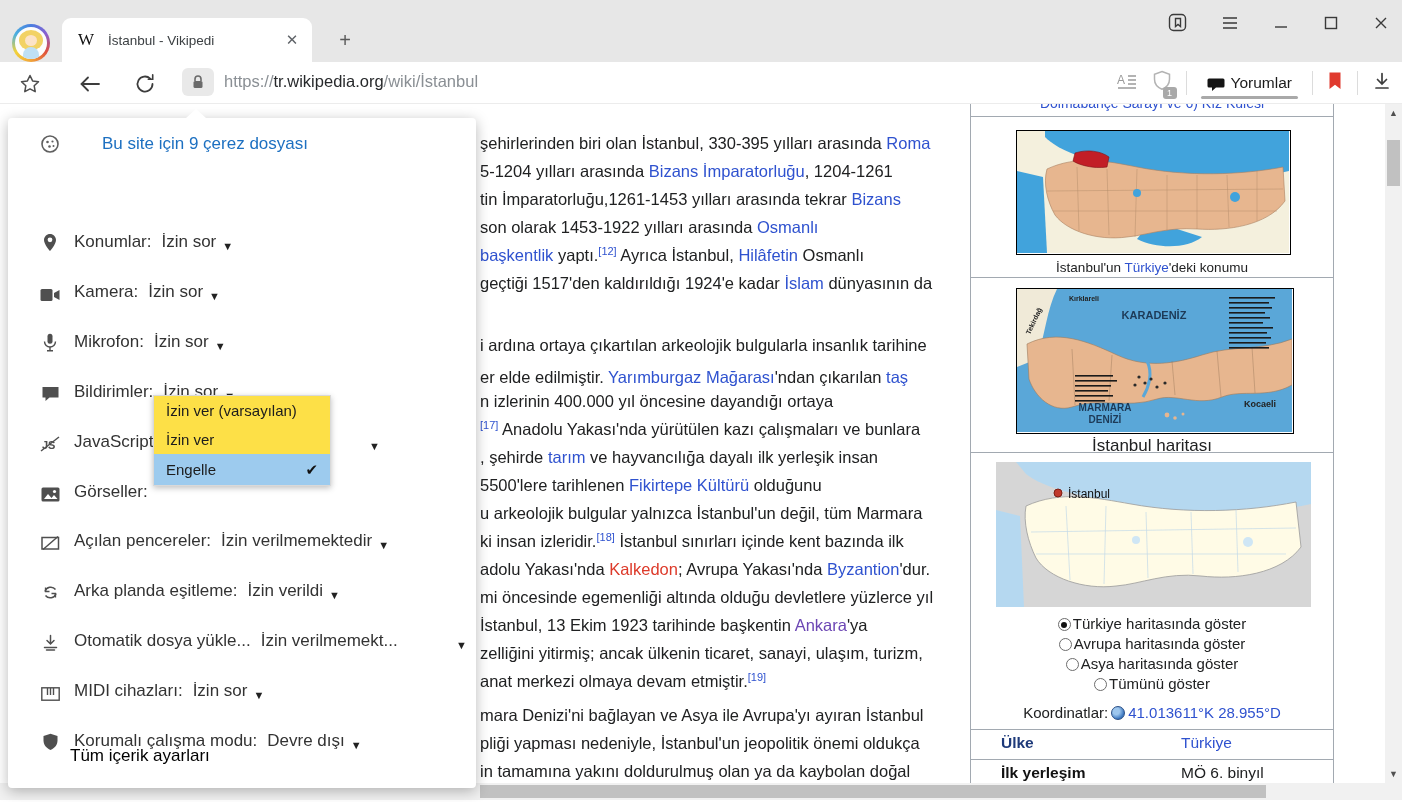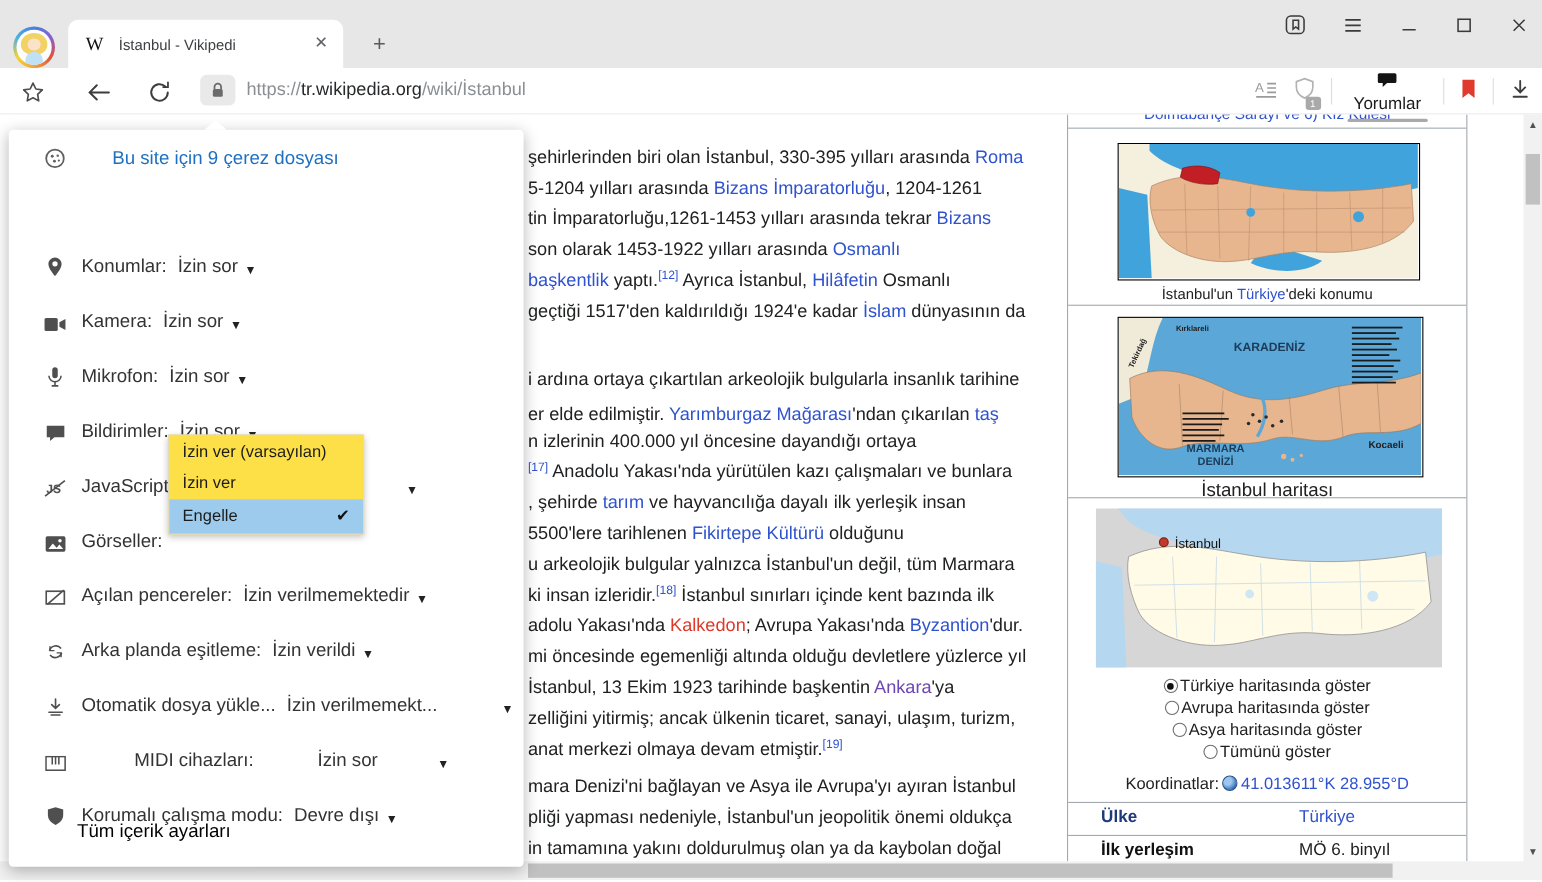--- a/index.html
+++ b/index.html
@@ -32,21 +32,21 @@
   .tbtn{display:flex;align-items:center;justify-content:center;}
   .star-btn{position:absolute;left:16px;top:8px;width:28px;height:28px;}
   .back-btn{position:absolute;left:76px;top:8px;width:28px;height:28px;}
   .reload-btn{position:absolute;left:131px;top:8px;width:28px;height:28px;}
   .lock-chip{position:absolute;left:182px;top:6px;width:32px;height:28px;background:#e9e9e9;border-radius:6px;
              display:flex;align-items:center;justify-content:center;}
   .url{position:absolute;left:224px;top:10px;font-size:16.5px;color:#8a8f94;white-space:nowrap;}
   .url .host{color:#27292b;}
   .right-tools{position:absolute;right:10px;top:6px;height:30px;display:flex;align-items:center;gap:14px;}
   .vdiv{width:1px;height:24px;background:#dcdcdc;}
-  .comments-btn{display:flex;align-items:center;gap:6px;position:relative;padding:0 6px;flex-direction:column;}
+  .comments-btn{display:flex;align-items:center;gap:6px;position:relative;padding:0 6px;}
   .comments-label{font-size:15.5px;color:#1b1b1b;}
   .comments-underline{position:absolute;left:0;right:0;bottom:-7px;height:3px;background:#a9a9a9;border-radius:2px;}
   .shield-wrap{position:relative;}
   .shield-badge{position:absolute;right:-5px;bottom:-3px;width:14px;height:12px;background:#a9a9a9;color:#fff;
                 font-size:9px;line-height:12px;text-align:center;border-radius:3px;}
 
   
   .content{position:absolute;left:0;top:0;width:1402px;height:802px;background:#fff;z-index:1;}
   .aline{position:absolute;left:480px;white-space:nowrap;font-size:16.5px;color:#202122;}
   .sg-l{color:#2f52cf;} .sg-v{color:#6c46b4;} .sg-r{color:#dd3a2a;}
@@ -501,21 +501,21 @@
         <div class="perm-row" style="top: 499px;">
           <span class="perm-icon">
             <svg width="17" height="17" viewBox="0 0 17 17" fill="none" stroke="#4f4f4f" stroke-width="1.5" stroke-linecap="round">
               <path d="M8.5 1.5v8M5 6.5l3.5 3.5L12 6.5M2.5 13.5h12M4.5 16h8"></path>
             </svg>
           </span>
           <span class="perm-label">Otomatik dosya yükle...</span>
           <span class="perm-value">İzin verilmemekt...</span>
           <span class="caret pos-right">▼</span>
         </div>
-        <div class="perm-row" style="top: 549px; gap: 48px;">
+        <div class="perm-row" style="top: 549px;">
           <span class="perm-icon">
             <svg width="19" height="14" viewBox="0 0 19 14">
               <rect x="0.8" y="0.8" width="17.4" height="12.4" fill="none" stroke="#4f4f4f" stroke-width="1.4"></rect>
               <path d="M6.5 1v7M9.5 1v7M12.5 1v7" stroke="#4f4f4f" stroke-width="1.4"></path>
             </svg>
           </span>
           <span class="perm-label">MIDI cihazları:</span>
           <span class="perm-value">İzin sor</span>
           <span class="caret">▼</span>
         </div>

